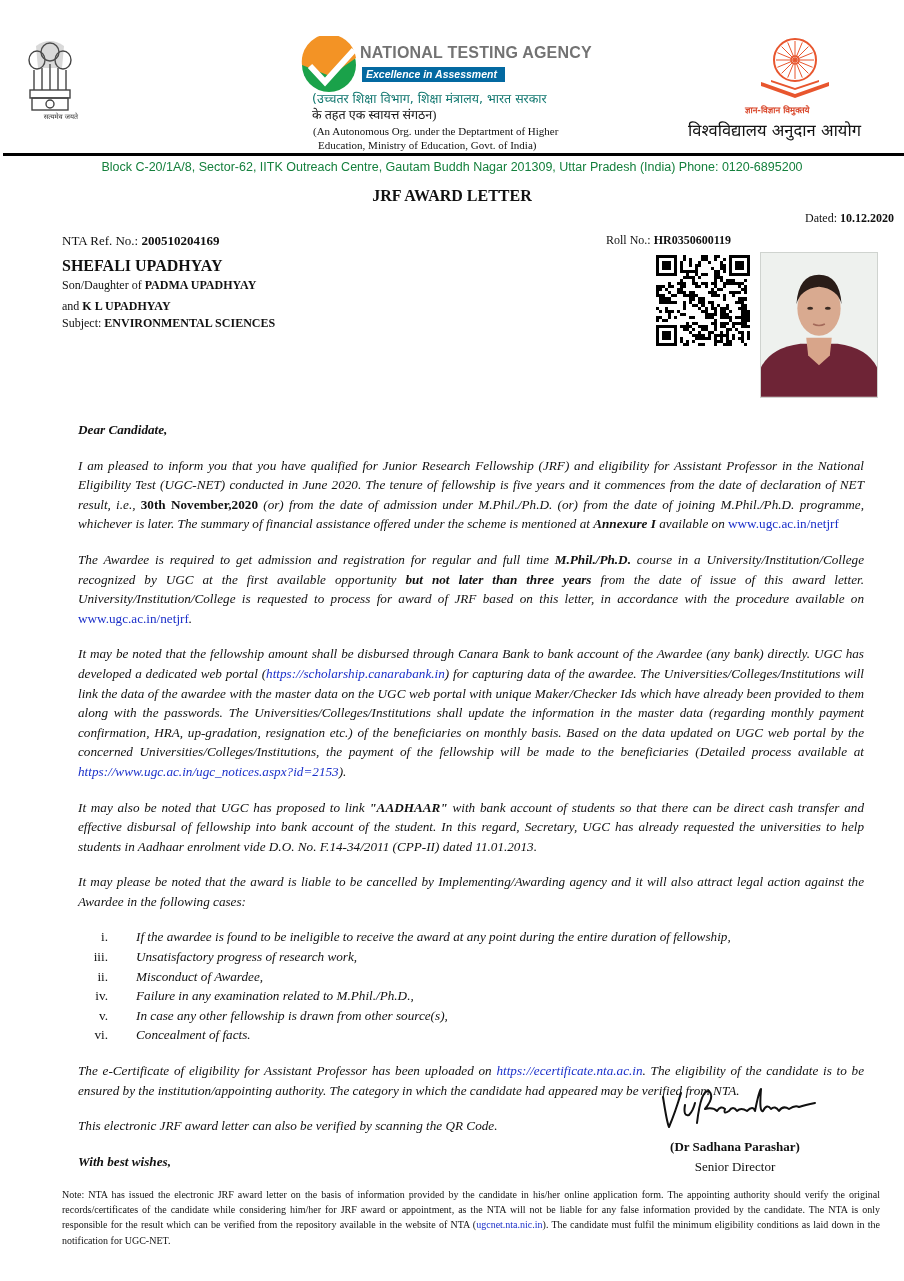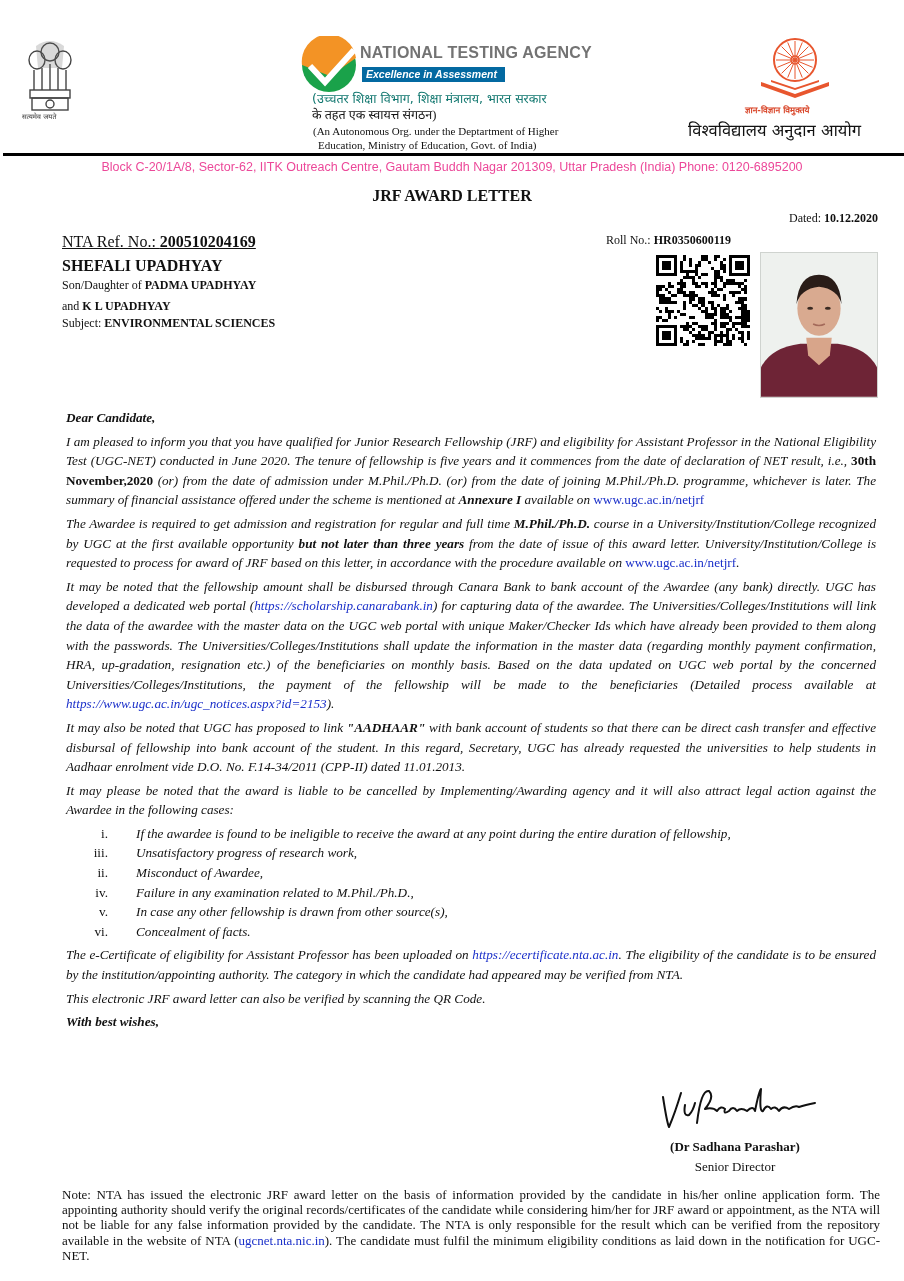--- a/index.html
+++ b/index.html
@@ -1,58 +1,58 @@
 <!DOCTYPE html>
 <html><head>
 <meta charset="utf-8">
 <style>
   html, body { margin:0; padding:0; background:#ffffff; }
   body { width:904px; height:1281px; position:relative; overflow:hidden; color:#111; font-family:"Liberation Serif", serif; }
   .abs { position:absolute; }
   
   .emblem { left:22px; top:38px; width:56px; height:84px; }
-  .emblem-caption { left:22px; top:112px; width:56px; text-align:left; font-size:7px; color:#333; font-family:"DejaVu Sans", sans-serif; }
+  .emblem-caption { left:22px; top:112px; width:56px; text-align:right; font-size:7px; color:#333; font-family:"DejaVu Sans", sans-serif; }
   .nta-logo { left:300px; top:36px; width:60px; height:58px; }
   .nta-title { left:360px; top:44px; font-family:"Liberation Sans", sans-serif; font-weight:bold; font-size:16px; color:#737373; letter-spacing:0.2px; white-space:nowrap; }
   .nta-tag { left:362px; top:67px; width:143px; height:15px; background:#0369a1; color:#fff; font-family:"Liberation Sans", sans-serif; font-style:italic; font-weight:bold; font-size:10.5px; line-height:15px; padding-left:4px; box-sizing:border-box; }
   .hindi1 { left:312px; top:90px; font-family:"DejaVu Sans", sans-serif; font-size:12.5px; color:#0f766e; white-space:nowrap; }
   .hindi2 { left:312px; top:106px; font-family:Liberation Serif, serif; font-size:12.5px; color:#111; white-space:nowrap; }
   .auto1 { left:313px; top:125px; font-size:11px; white-space:nowrap; }
   .auto2 { left:318px; top:139px; font-size:11px; white-space:nowrap; }
   .ugc-logo { left:755px; top:36px; width:80px; height:64px; }
   .ugc-motto { left:745px; top:104px; font-family:"DejaVu Sans", sans-serif; font-size:8.5px; color:#d9472b; white-space:nowrap;font-weight:bold; }
   .ugc-name { left:688px; top:118px; font-family:"DejaVu Sans", sans-serif; font-size:16.5px; color:#111; white-space:nowrap; }
   .rule { left:3px; top:153px; width:901px; height:3px; background:#000; }
-  .address { left:0; width:904px; top:160px; text-align:center; font-family:"Liberation Sans", sans-serif; font-size:12.5px; color:#ec4899; }
+  .address { left:0; width:904px; top:160px; text-align:center; font-family:"Liberation Sans", sans-serif; font-size:12.5px; color:#15803d; }
   
   .doc-title { left:0; width:904px; top:187px; text-align:center; font-weight:bold; font-size:16px; }
-  .dated { right:26px; top:211px; font-size:12px; }
-  .ref { left:62px; top:233px; font-size:16px;text-decoration:underline; }
+  .dated { right:10px; top:211px; font-size:12px; }
+  .ref { left:62px; top:233px; font-size:13px; }
   .roll { left:606px; top:233px; font-size:12px; }
   .name { left:62px; top:257px; font-size:16px; font-weight:bold; }
   .parent1 { left:62px; top:278px; font-size:12px; }
   .parent2 { left:62px; top:299px; font-size:12px; }
   .subject { left:62px; top:316px; font-size:12px; }
   b { font-weight:bold; }
   .qr { left:656px; top:255px; width:94px; height:91px; }
   .photo { left:760px; top:252px; width:118px; height:146px; background:#eef0ee; border:1px solid #cfd3cf; box-sizing:border-box; overflow:hidden; }
   
   .body { left:62px; width:818px; top:404px; font-style:italic; font-size:13.2px; line-height:19.6px; }
-  .body p { margin:4px; text-align:justify; }
+  .body p { margin:16px; text-align:justify; }
   .body .greet { font-weight:bold; margin-bottom:0; }
   .link { color:#1a2fc9; }
   .cases { margin:0; padding:0; list-style:none; }
   .cases li { position:relative; padding-left:74px; }
   .cases .num { position:absolute; left:0; width:46px; text-align:right; font-style:normal; }
   .wishes { font-weight:bold; }
   
   .sig { left:655px; top:1083px; width:170px; height:50px; }
   .signer { left:640px; width:190px; top:1139px; text-align:center; font-size:13px; font-weight:bold; }
   .designation { left:640px; width:190px; top:1159px; text-align:center; font-size:13px; }
-  .note { left:62px; width:818px; top:1187px; font-size:13px; line-height:15.2px; text-align:justify; }
+  .note { left:62px; width:818px; top:1187px; font-size:10px; line-height:15.2px; text-align:justify; }
 </style>
 </head>
 <body>
 
 <svg class="abs emblem" viewBox="0 0 56 84">
   <g fill="none" stroke="#444" stroke-width="1.4">
     <ellipse cx="28" cy="14" rx="9" ry="9"></ellipse>
     <ellipse cx="15" cy="22" rx="8" ry="9"></ellipse>
     <ellipse cx="41" cy="22" rx="8" ry="9"></ellipse>
     <path d="M12 32 L12 52 M20 30 L20 52 M28 26 L28 52 M36 30 L36 52 M44 32 L44 52"></path>

